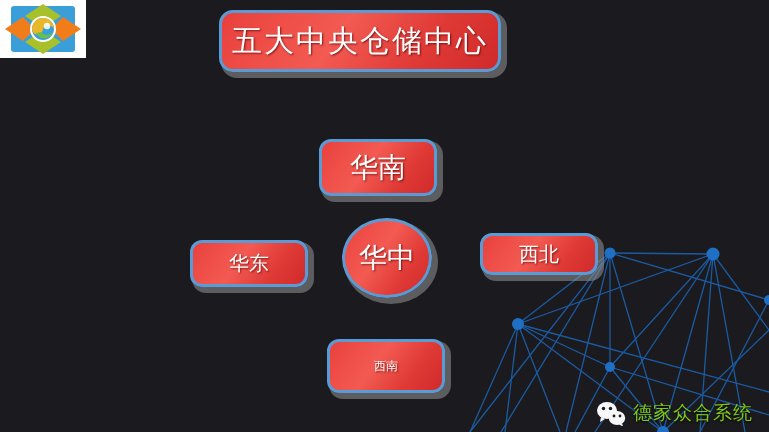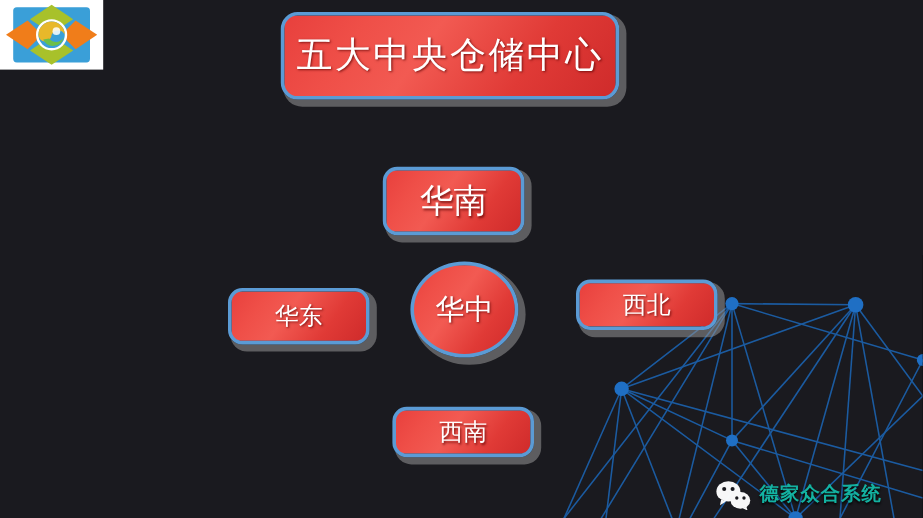--- a/index.html
+++ b/index.html
@@ -51,46 +51,46 @@
         #e03a36 72%,
         #cf2b2b 100%);
     border: 3px solid #5b9bd5;
     box-shadow: 4px 4px 0px 2px rgba(150,150,150,0.55);
     text-shadow: 1px 1px 2px rgba(90,0,0,0.75);
   }
   .node.rect { border-radius: 12px; }
   .node.circle { border-radius: 50%; }
 
   #title-node {
-    left: 234px; top: 10px;
-    width: 282px; height: 73px;
+    left: 219px; top: 10px;
+    width: 282px; height: 62px;
     font-size: 30px;
     letter-spacing: 2px;
     border-radius: 14px;
   }
   #node-huanan  { left: 319px; top: 139px; width: 118px; height: 57px; font-size: 28px; }
   #node-huadong { left: 190px; top: 240px; width: 118px; height: 47px; font-size: 20px; }
-  #node-huazhong{ left: 342px; top: 218px; width: 90px;  height: 80px; font-size: 24px; }
+  #node-huazhong{ left: 342px; top: 218px; width: 90px;  height: 80px; font-size: 28px; }
   #node-xibei   { left: 480px; top: 233px; width: 118px; height: 42px; font-size: 20px; }
-  #node-xinan   { left: 327px; top: 339px; width: 118px; height: 42px; font-size: 20px; border-radius: 12px; }
+  #node-xinan   { left: 327px; top: 339px; width: 118px; height: 54px; font-size: 12px; border-radius: 12px; }
 
   
   #watermark {
     position: absolute;
     left: 596px; top: 400px;
     display: flex;
     align-items: center;
     gap: 7px;
     opacity: 0.97;
   }
   #watermark-label {
-    color: #14b8a6;
-    font-size: 16px;
+    color: #84cc16;
+    font-size: 19px;
     font-family: "Liberation Sans", "DejaVu Sans", sans-serif;
-    font-weight: bold;
+    font-weight: normal;
     letter-spacing: 1px;
     text-shadow: 0 1px 2px rgba(0,0,0,0.9);
   }
 </style>
 </head>
 <body>
 
 <div id="slide">
 
   <svg id="network-bg" viewBox="0 0 769 432" xmlns="http://www.w3.org/2000/svg">

